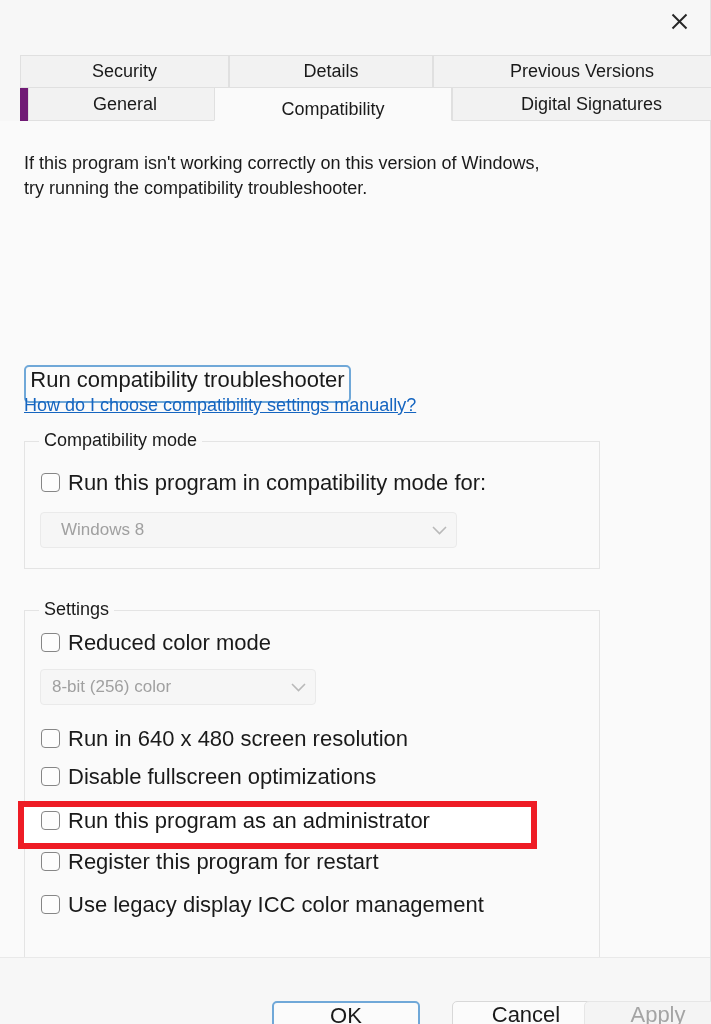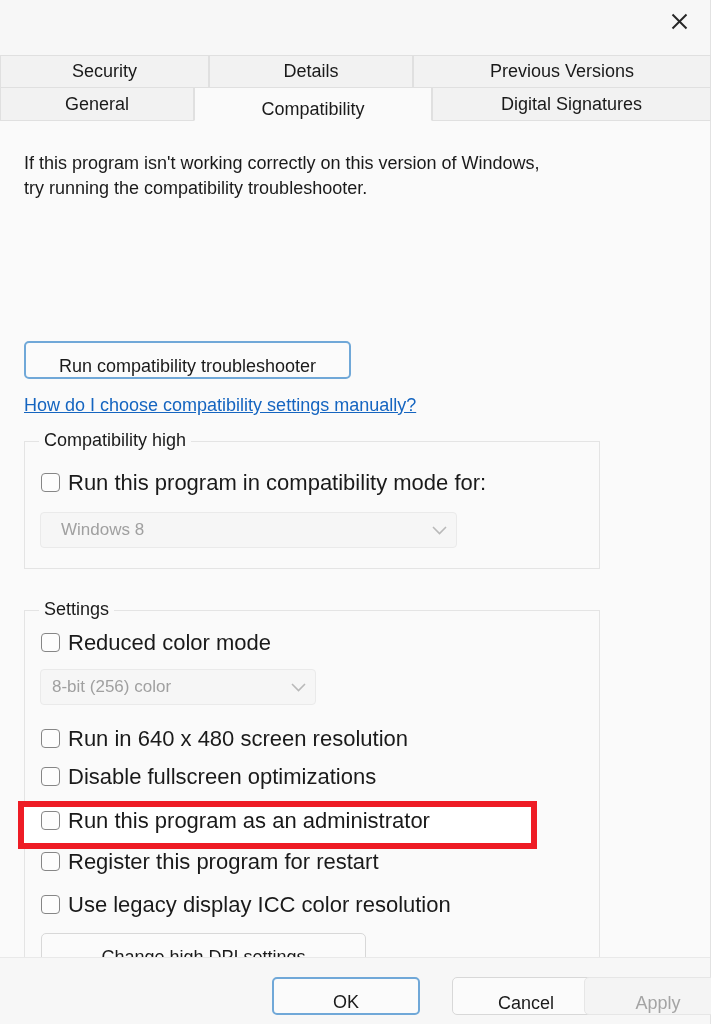--- a/index.html
+++ b/index.html
@@ -48,20 +48,21 @@
     cursor: pointer;
   }
   #close-btn svg { display: block; }
 
   
   #tabstrip {
     position: relative;
     height: 66px;
     flex: 0 0 66px;
     background: #701a75;
+    margin-left: 20px;
   }
   .tab {
     position: absolute;
     box-sizing: border-box;
     background: #f2f2f2;
     border: 1px solid #e0e0e0;
     font-size: 18px;
     color: #1a1a1a;
     display: flex;
     align-items: center;
@@ -96,27 +97,28 @@
     line-height: 25px;
     color: #1a1a1a;
   }
 
   .btn {
     box-sizing: border-box;
     background: #fbfbfb;
     border: 1px solid #d8d8d8;
     border-radius: 5px;
     font-family: "Liberation Sans", sans-serif;
-    font-size: 18px;
+    font-size: 22px;
     color: #1a1a1a;
     cursor: pointer;
     display: flex;
-    align-items: flex-end;
+    align-items: flex-start;
     justify-content: center;
     white-space: nowrap;
+    margin-top: 24px;
   }
   .btn.focused {
     border: 2px solid #70a8d8;
   }
   .btn.disabled {
     color: #a4a4a4;
     background: #f4f4f4;
     border-color: #e6e6e6;
   }
 
@@ -302,21 +304,21 @@
     <div class="tab row1" style="left:0px;width:209px;">
       <span>Security</span>
     </div>
     <div class="tab row1" style="left:209px;width:204px;">
       <span>Details</span>
     </div>
     <div class="tab row1" style="left:413px;width:298px;">
       <span>Previous Versions</span>
     </div>
 
-    <div class="tab row2" style="left:0px;width:194px;">
+    <div class="tab row2" style="left:8px;width:194px;">
       <span>General</span>
     </div>
     <div class="tab row2 selected" style="left:194px;width:238px;">
       <span>Compatibility</span>
     </div>
     <div class="tab row2" style="left:432px;width:279px;">
       <span>Digital Signatures</span>
     </div>
   </div>
 
@@ -327,21 +329,21 @@
       <div>try running the compatibility troubleshooter.</div>
     </div>
 
     <div id="run-troubleshooter" class="btn focused">
       <span>Run compatibility troubleshooter</span>
     </div>
 
     <a id="help-link" href="#">How do I choose compatibility settings manually?</a>
 
     <div id="group-compat" class="groupbox">
-      <span class="grouplabel">Compatibility high</span>
+      <span class="grouplabel">Compatibility mode</span>
     </div>
 
     <div class="chkrow" style="left:41px;top:352px;">
       <span class="chkbox"></span>
       <span class="chklabel">Run this program in compatibility mode for:</span>
     </div>
 
     <div id="combo-oswin" class="combo">
       <span class="cval">Windows 8</span>
       <span class="chev">
@@ -386,21 +388,21 @@
       <span class="chklabel">Run this program as an administrator</span>
     </div>
 
     <div class="chkrow" style="left:41px;top:731px;">
       <span class="chkbox"></span>
       <span class="chklabel">Register this program for restart</span>
     </div>
 
     <div class="chkrow" style="left:41px;top:774px;">
       <span class="chkbox"></span>
-      <span class="chklabel">Use legacy display ICC color resolution</span>
+      <span class="chklabel">Use legacy display ICC color management</span>
     </div>
 
     <div id="chg-dpi" class="btn">
       <span>Change high DPI settings</span>
     </div>
 
     <div id="chg-allusers" class="btn">
       
       
     </div>

